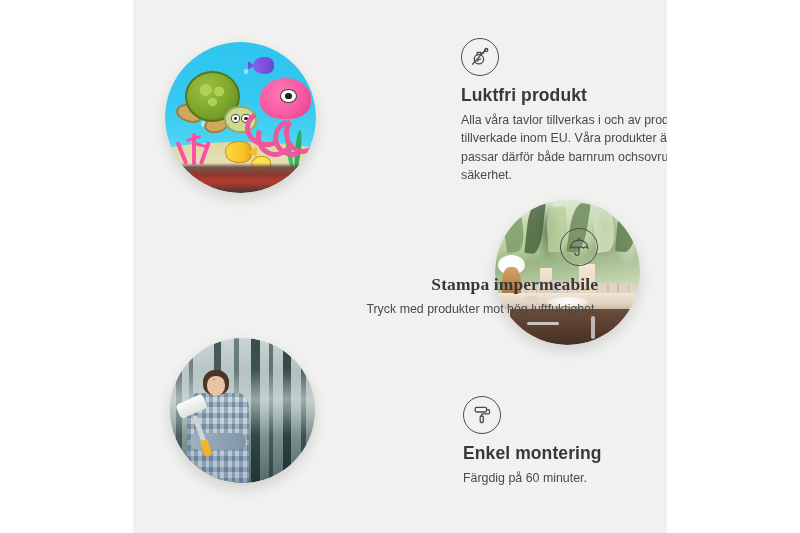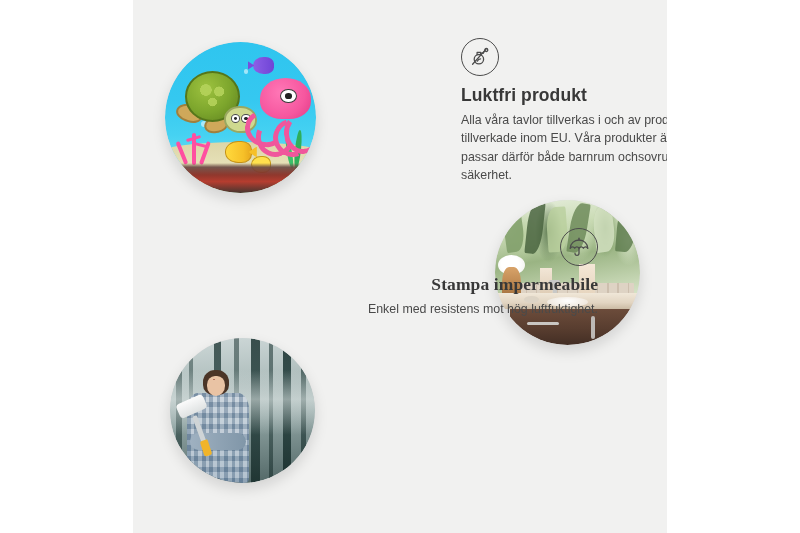--- a/index.html
+++ b/index.html
@@ -477,18 +477,31 @@
         <div class="icon-circle">
           <svg width="24" height="24" viewBox="0 0 24 24" fill="none" stroke="#4c4c4c" stroke-width="1.3" stroke-linecap="round" stroke-linejoin="round">
             <path d="M3.3 13.2c0-4.6 3.9-8.2 8.7-8.2s8.7 3.6 8.7 8.2"></path>
             <path d="M3.3 13.2c1.1-1.7 3.3-1.7 4.4 0 1.1-1.7 3.3-1.7 4.3 0 1.1-1.7 3.3-1.7 4.4 0 1.1-1.7 3.2-1.7 4.3 0"></path>
             <path d="M12 4.9V3.2"></path>
             <path d="M12 13.3v5.1c0 1.1-.9 2-2 2s-2-.9-2-2"></path>
           </svg>
         </div>
       </div>
       <div class="f-title">Stampa impermeabile</div>
-      <div class="f-body">Enkel med resistens mot hög luftfuktighet.</div>
+      <div class="f-body">Tryck med produkter mot hög luftfuktighet.</div>
     </div>
 
+    <div class="feature" id="feature-mounting">
+      <div class="f-row">
+        <div class="icon-circle">
+          <svg width="24" height="24" viewBox="0 0 24 24" fill="none" stroke="#4c4c4c" stroke-width="1.3" stroke-linecap="round" stroke-linejoin="round">
+            <rect x="5.2" y="4.4" width="11.4" height="4.6" rx="1.4"></rect>
+            <path d="M16.6 6.7h1.9c.6 0 1 .4 1 1v2.1c0 .6-.4 1-1 1h-6c-.6 0-1 .4-1 1v1.1"></path>
+            <rect x="10.2" y="13.0" width="3.1" height="6.5" rx="1"></rect>
+          </svg>
+        </div>
+      </div>
+      <div class="f-title">Enkel montering</div>
+      <div class="f-body">Färgdig på 60 minuter.</div>
+    </div>
 
   </div>
 </div>
 
 </body></html>

